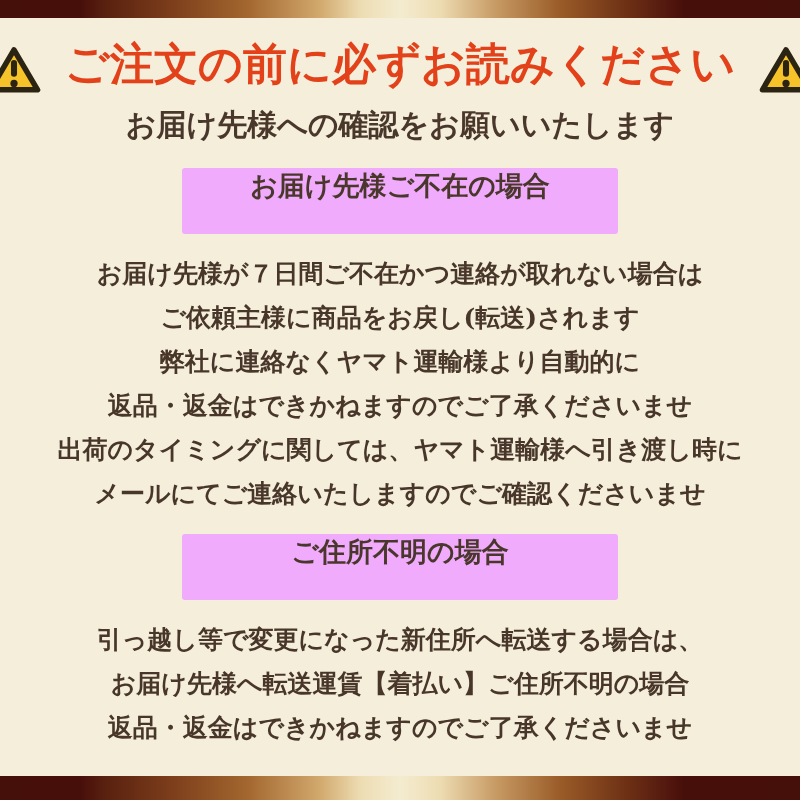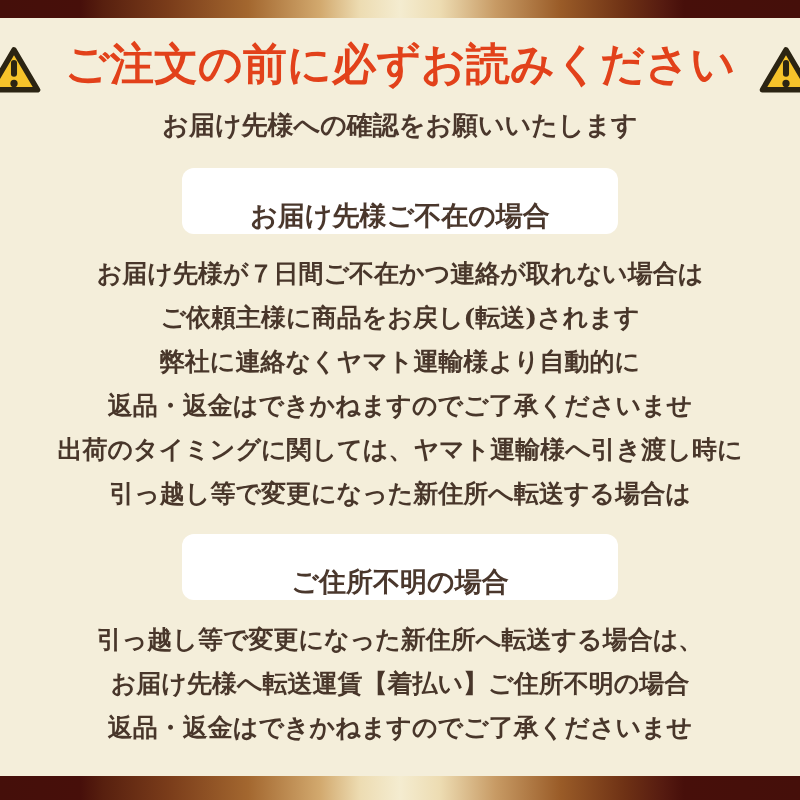--- a/index.html
+++ b/index.html
@@ -37,35 +37,35 @@
     font-weight: 700;
     letter-spacing: 0px;
     color: #e2411a;
     white-space: nowrap;
   }
   .warn-icon { display: inline-flex; align-items: center; }
 
   .subtitle {
     margin: 10px 0 0 0;
     text-align: center;
-    font-size: 26px;
+    font-size: 30px;
     line-height: 42px;
     font-weight: 700;
     color: #4a372a;
     white-space: nowrap;
   }
 
   .hbox {
     width: 436px;
     height: 66px;
     margin: 22px auto 0 auto;
-    background: #ffffff;
-    border-radius: 12px;
+    background: #f0abfc;
+    border-radius: 3px;
     display: flex;
-    align-items: flex-end;
+    align-items: flex-start;
     justify-content: center;
   }
   .hbox.second { margin-top: 18px; }
   .hbox span {
     font-size: 27px;
     font-weight: 600;
     color: #4a372c;
     white-space: nowrap;
   }
 
@@ -110,21 +110,21 @@
   <section>
     <div class="hbox">
       <span>お届け先様ご不在の場合</span>
     </div>
     <div class="lines">
       <p>お届け先様が７日間ご不在かつ連絡が取れない場合は</p>
       <p>ご依頼主様に商品をお戻し(転送)されます</p>
       <p>弊社に連絡なくヤマト運輸様より自動的に</p>
       <p>返品・返金はできかねますのでご了承くださいませ</p>
       <p>出荷のタイミングに関しては、ヤマト運輸様へ引き渡し時に</p>
-      <p>引っ越し等で変更になった新住所へ転送する場合は</p>
+      <p>メールにてご連絡いたしますのでご確認くださいませ</p>
     </div>
   </section>
 
   <section>
     <div class="hbox second">
       <span>ご住所不明の場合</span>
     </div>
     <div class="lines">
       <p>引っ越し等で変更になった新住所へ転送する場合は、</p>
       <p>お届け先様へ転送運賃【着払い】ご住所不明の場合</p>

